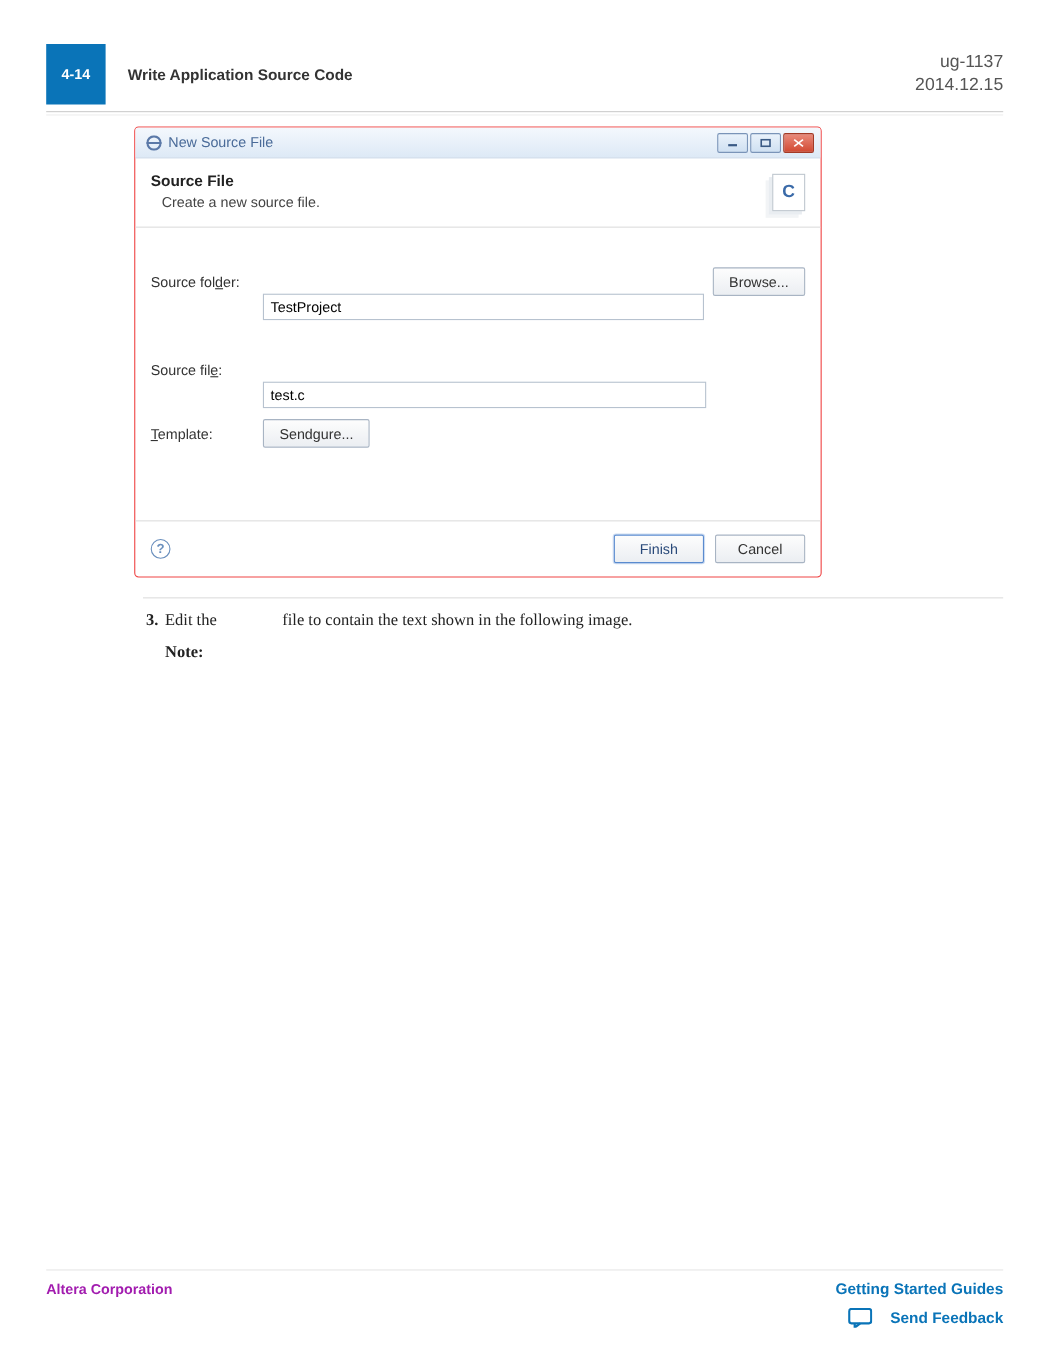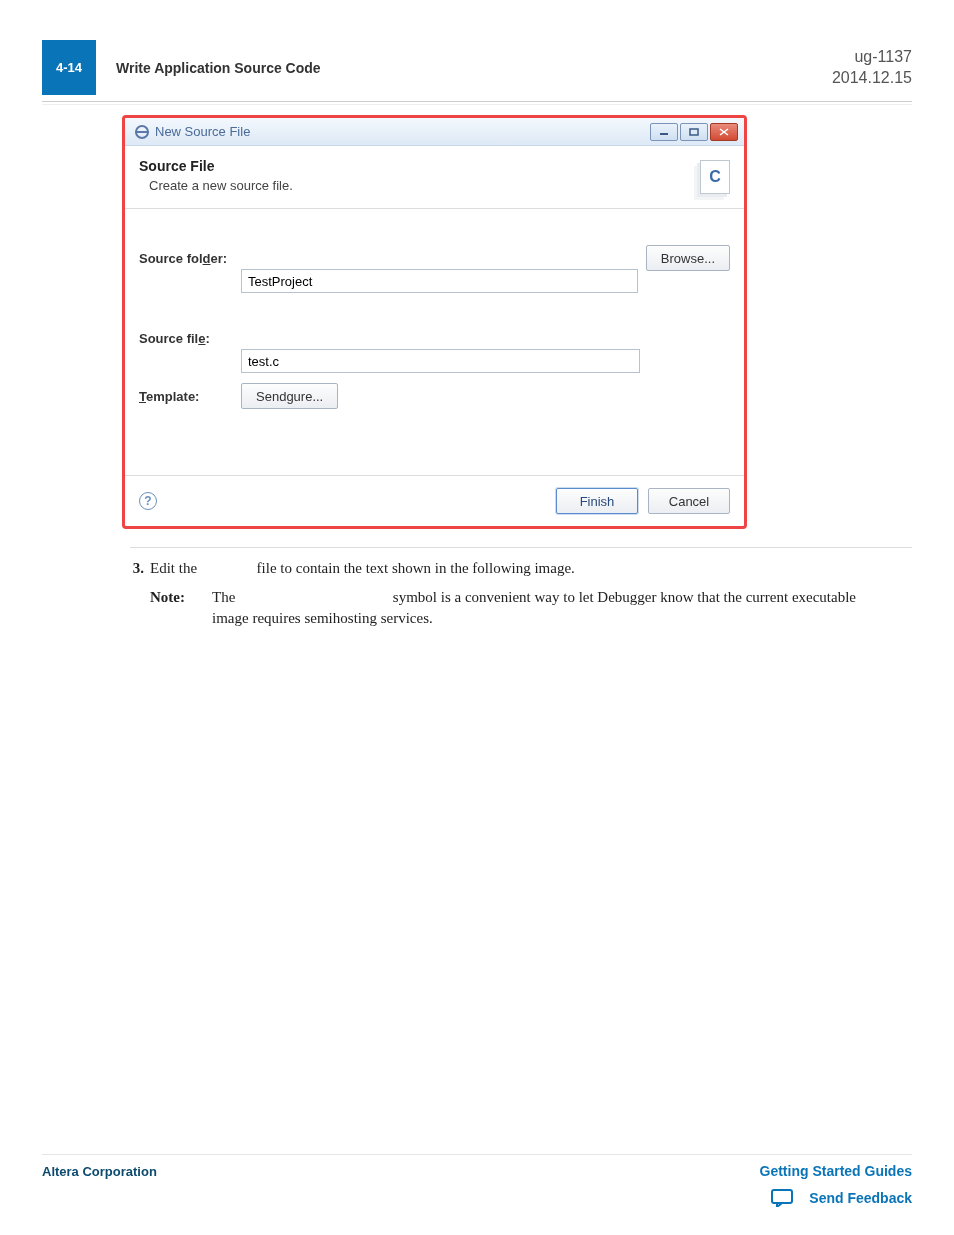--- a/index.html
+++ b/index.html
@@ -45,21 +45,21 @@
     height: 4px;
     border-top: 1px solid #ccc;
     border-bottom: 1px solid #eee;
     margin: 0;
   }
   .screenshot-area {
     margin: 10px 0 0 80px;
     width: 625px;
   }
   .win {
-    border: 3px solid #ef4444;
+    border: 1px solid #ef4444;
     border-radius: 4px;
     overflow: hidden;
     background: #fff;
   }
   .titlebar {
     display: flex;
     align-items: center;
     justify-content: space-between;
     height: 28px;
     padding: 0 6px 0 10px;
@@ -119,21 +119,20 @@
   .row {
     display: flex;
     align-items: center;
     margin-bottom: 10px;
     gap: 8px;
   }
   .lbl {
     width: 94px;
     font-size: 13px;
     color: #333;
-    font-weight: bold;
   }
   .lbl .ul { text-decoration: underline; }
   .fld-wrap { flex: 1; }
   .fld {
     width: 100%;
     height: 24px;
     border: 1px solid #b7c2cf;
     padding: 0 6px;
     font-size: 13px;
     background: #fff;
@@ -207,37 +206,37 @@
     border-top: 1px solid #ddd;
     margin: 4px 0 10px 0;
   }
   .step {
     display: flex;
     gap: 6px;
   }
   .step-num { font-weight: bold; width: 14px; text-align:right;}
   .note-row {
     display: flex;
-    gap: 20px;
+    gap: 6px;
     margin: 8px 0 0 20px;
   }
   .note-label { font-weight: bold; width: 42px; }
   .note-body { flex: 1; max-width: 650px;}
 
   .page-footer {
     position: absolute;
     left: 42px; right: 42px; bottom: 28px;
   }
   .pf-row1 {
     display: flex; justify-content: space-between; align-items: center;
     border-top: 1px solid #e6e6e6;
     padding-top: 8px;
     font-size: 13px;
   }
-  .pf-left { font-weight: bold; color: #0c4a6e; }
+  .pf-left { font-weight: bold; color: #a21caf; }
   .pf-right-link { color: #0a74b8; font-weight: bold; font-size: 14px;}
   .pf-row2 {
     display: flex; justify-content: flex-end; align-items: center;
     margin-top: 10px;
     gap: 16px;
   }
   .feedback-icon {
     width: 22px; height: 18px;
   }
   .feedback-link { color: #0a74b8; font-weight: bold; font-size: 14px;}
@@ -354,25 +353,20 @@
     <div class="step">
       <span class="step-num">3.</span>
       <span>
         <span>Edit the </span>
         <span style="display:inline-block; width:52px;"></span>
         <span> file to contain the text shown in the following image.</span>
       </span>
     </div>
     <div class="note-row">
       <span class="note-label">Note:</span>
-      <span class="note-body">
-        <span>The </span>
-        <span style="display:inline-block; width:150px;"></span>
-        <span> symbol is a convenient way to let Debugger know that the current executable image requires semihosting services.</span>
-      </span>
     </div>
   </div>
 
   <div class="page-footer">
     <div class="pf-row1">
       <span class="pf-left">Altera Corporation</span>
       <a class="pf-right-link">Getting Started Guides</a>
     </div>
     <div class="pf-row2">
       <span class="feedback-icon">

